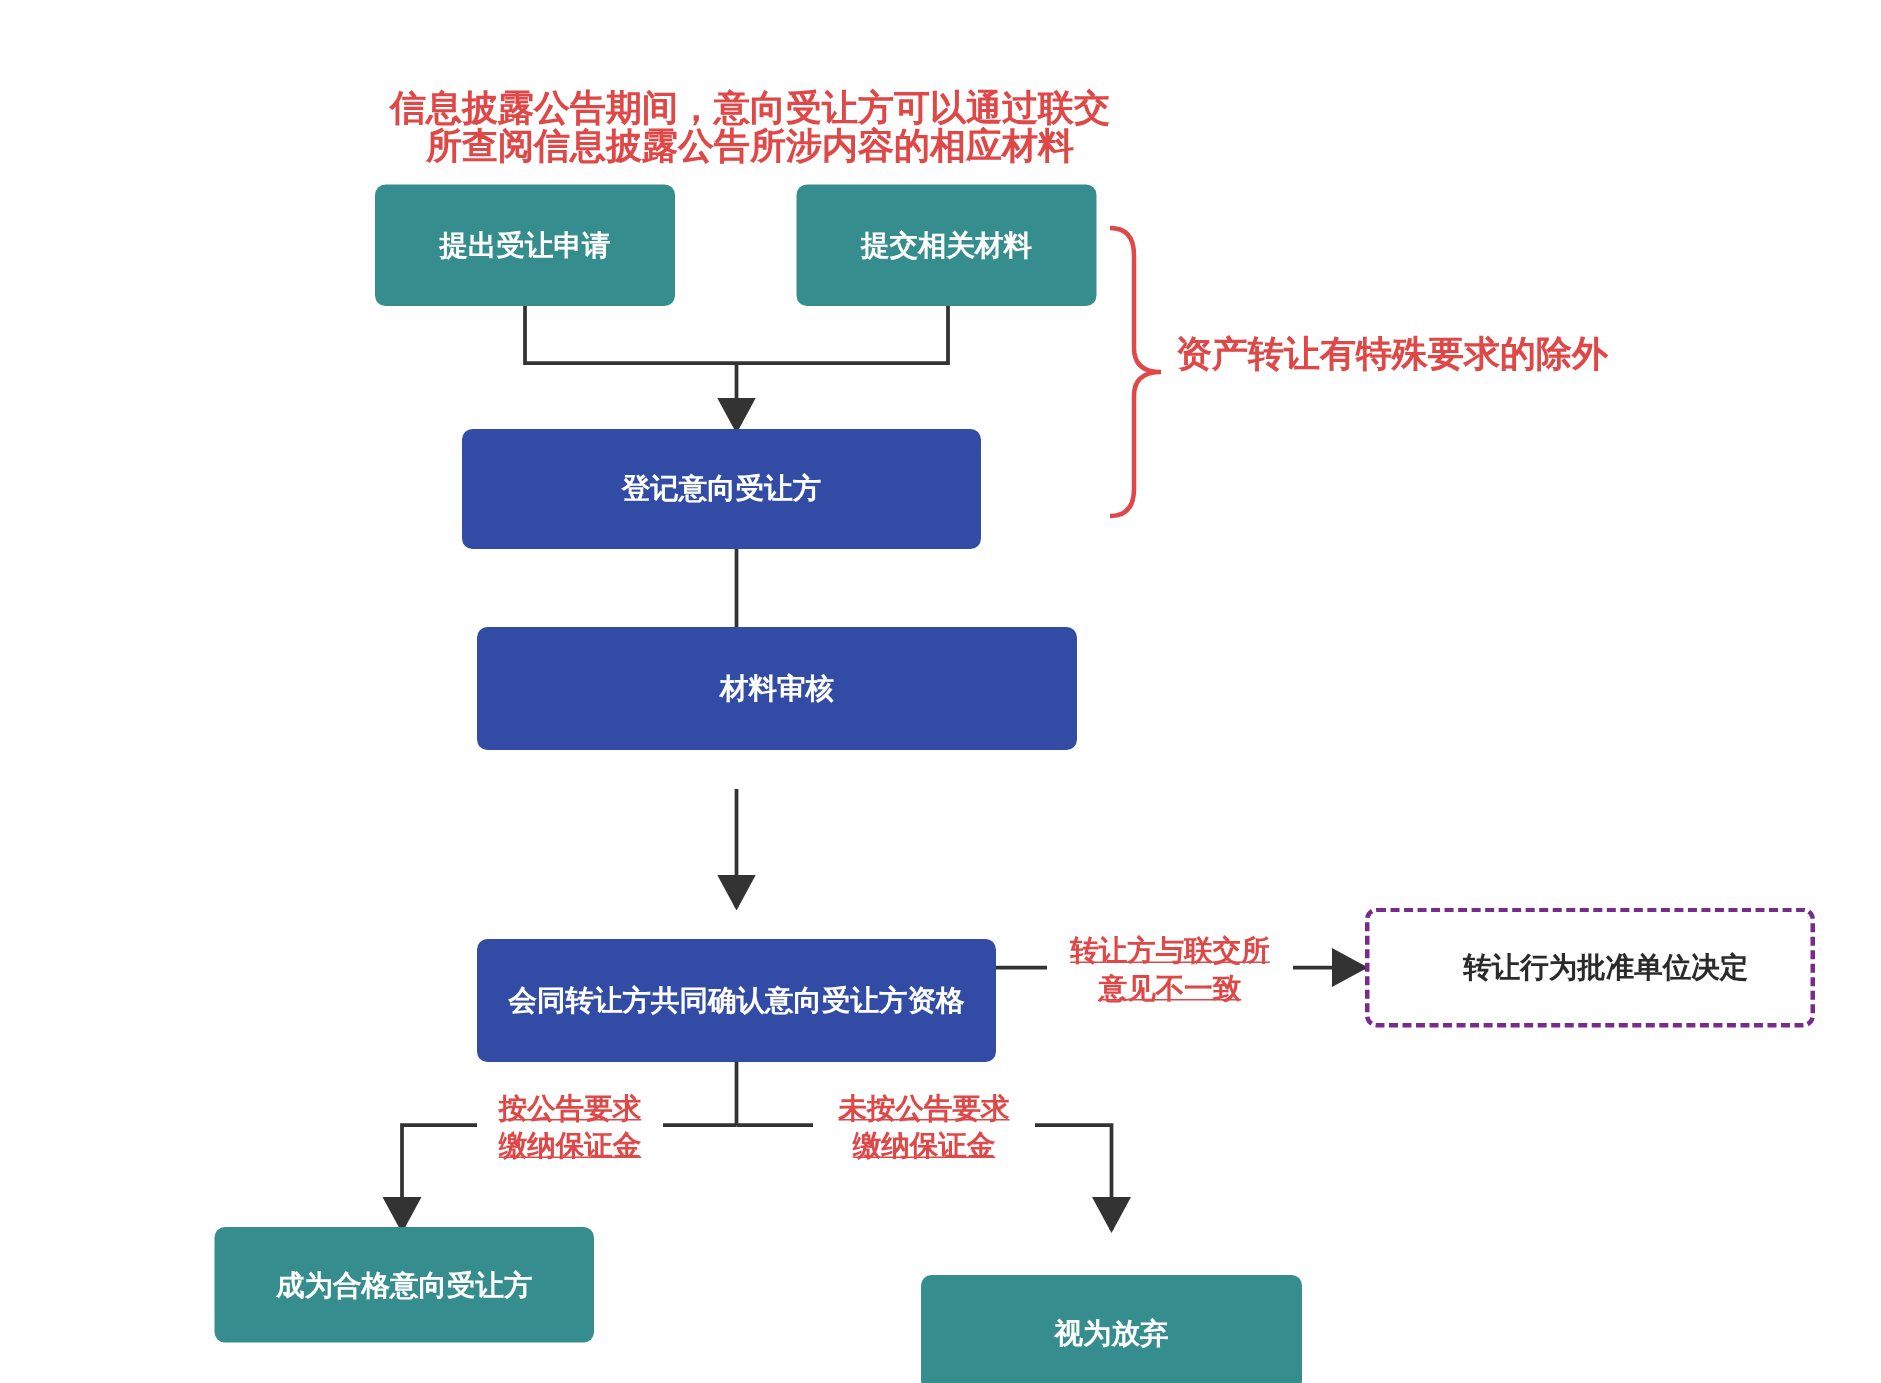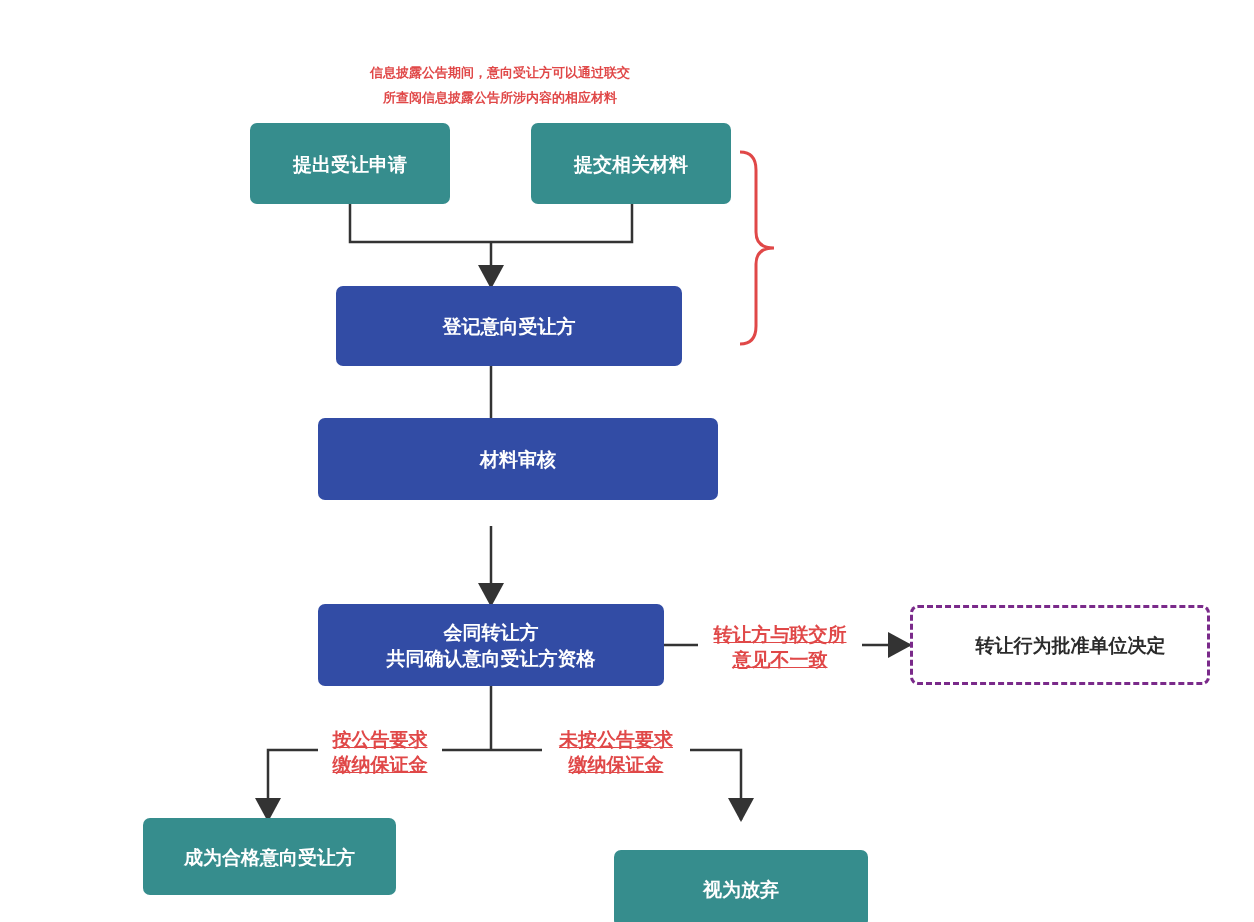--- a/index.html
+++ b/index.html
@@ -4,26 +4,26 @@
 <style>
   html, body { margin: 0; padding: 0; background: #ffffff; }
   body { width: 1254px; height: 922px; position: relative; overflow: hidden;
          font-family: "DejaVu Sans", "Liberation Sans", sans-serif; }
   .node { position: absolute; box-sizing: border-box; border-radius: 7px;
           display: flex; align-items: center; justify-content: center; text-align: center;
           color: #ffffff; font-weight: bold; font-size: 19px; line-height: 26px; }
   .teal { background: #368d8d; }
   .blue { background: #324ca5; }
   .dashed { background: #ffffff; color: #2b2b2b; border: 3px dashed #7a2a8a; border-radius: 8px; padding-left: 21px; }
-  .note { position: absolute; color: #e04848; font-weight: bold; font-size: 13px;
+  .note { position: absolute; color: #e04848; font-weight: bold; font-size: 24px;
           line-height: 25px; text-align: center; white-space: nowrap; }
   .elabel { position: absolute; color: #e04848; font-weight: bold; font-size: 19px;
             line-height: 25px; text-align: center; background: #ffffff; white-space: nowrap; text-decoration: underline; }
   svg.edges { position: absolute; left: 0; top: 0; }
-  .two { display: flex; flex-direction: column; }
+  .two { display: flex; flex-direction: row; margin-top: 22px; }
 </style>
 </head>
 <body>
 
 <svg class="edges" width="1254" height="922">
   <defs>
     <marker id="arr" markerWidth="10" markerHeight="10" refX="8" refY="5" orient="auto" markerUnits="userSpaceOnUse">
       <path d="M0,0 L10,5 L0,10 z" fill="#333333"></path>
     </marker>
     <marker id="arrL" markerWidth="24" markerHeight="26" refX="22" refY="13" orient="auto" markerUnits="userSpaceOnUse">
@@ -45,29 +45,30 @@
 
   <path d="M740,152 Q756,152 756,170 L756,232 Q756,248 774,248 Q756,248 756,264 L756,326 Q756,344 740,344" fill="none" stroke="#e04848" stroke-width="3"></path>
 </svg>
 
 <div class="note" style="left:240px; top:60px; width:520px;">
   <div>信息披露公告期间，意向受让方可以通过联交</div>
   <div>所查阅信息披露公告所涉内容的相应材料</div>
 </div>
 
 <div class="note" style="left:784px; top:224px; text-align:left;">
+  <div>资产转让有特殊要求的除外</div>
 </div>
 
 <div class="node teal" style="left:250px; top:123px; width:200px; height:81px;">
   <span>提出受让申请</span>
 </div>
 <div class="node teal" style="left:531px; top:123px; width:200px; height:81px;">
   <span>提交相关材料</span>
 </div>
-<div class="node blue" style="left:336px; top:286px; width:346px; height:80px;">
+<div class="node blue" style="left:308px; top:286px; width:346px; height:80px;">
   <span>登记意向受让方</span>
 </div>
 <div class="node blue" style="left:318px; top:418px; width:400px; height:82px;">
   <span>材料审核</span>
 </div>
 <div class="node blue two" style="left:318px; top:604px; width:346px; height:82px;">
   <span>会同转让方</span>
   <span>共同确认意向受让方资格</span>
 </div>
 <div class="node dashed" style="left:910px; top:605px; width:300px; height:80px;">

